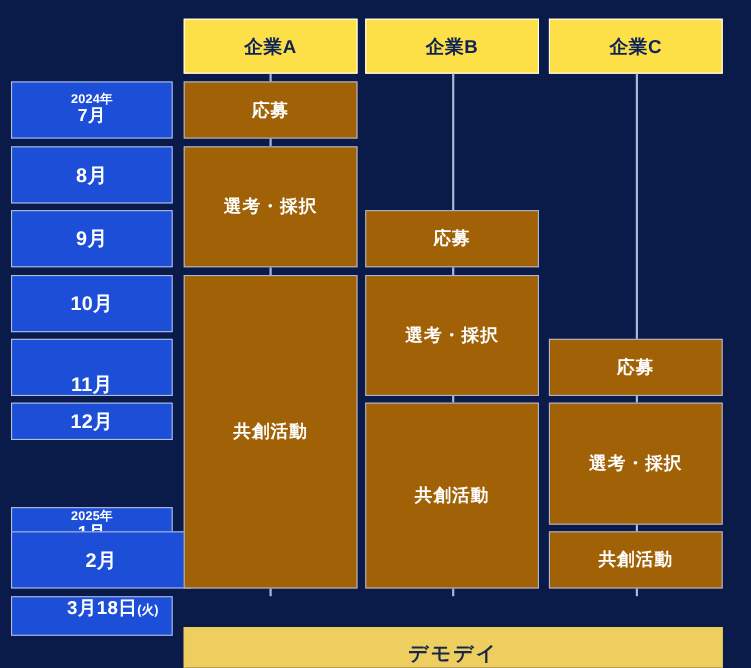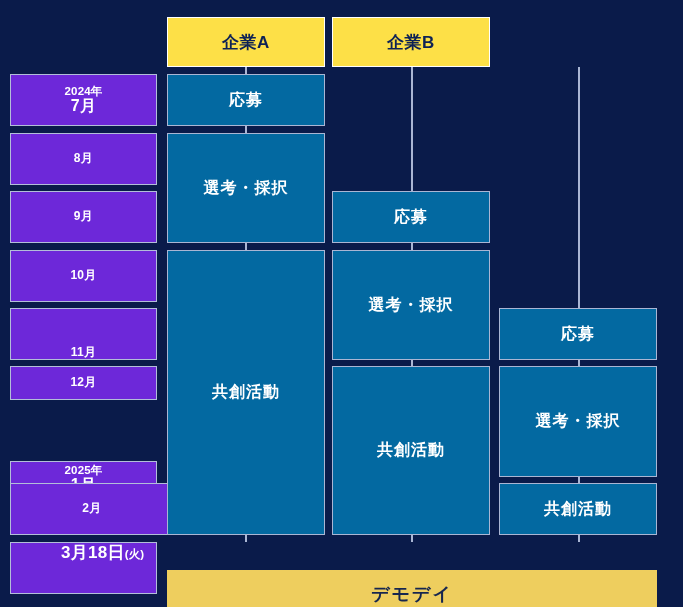--- a/index.html
+++ b/index.html
@@ -36,47 +36,47 @@
     display: flex;
     align-items: center;
     justify-content: center;
     font-weight: bold;
     font-size: 17px;
     letter-spacing: 0.5px;
   }
 
   
   .month-cell {
-    background: #6d28d9;
+    background: #1d4ed8;
     border: 1.5px solid #b3bed9;
     color: #ffffff;
     display: flex;
     flex-direction: column;
     align-items: center;
     justify-content: center;
     font-weight: bold;
     line-height: 1.12;
   }
   .month-year {
     font-size: 11.5px;
     font-weight: bold;
     letter-spacing: 0.2px;
   }
   .month-main {
     font-size: 16px;
     font-weight: bold;
     letter-spacing: 0.3px;
   }
-  .month-cell.single .month-main { font-size: 12px; }
+  .month-cell.single .month-main { font-size: 18px; }
   .date-cell .month-main { font-size: 17px; }
   .date-dow { font-size: 11.5px; font-weight: bold; }
 
   
   .phase-box {
-    background: #0369a1;
+    background: #a16207;
     border: 1.5px solid #aab6d4;
     color: #ffffff;
     display: flex;
     align-items: center;
     justify-content: center;
     font-weight: bold;
     font-size: 16px;
     letter-spacing: 1px;
     text-align: center;
   }
@@ -102,20 +102,21 @@
 </style>
 </head>
 <body>
 
 <div id="chart-root">
 
   <div class="abs company-header" style="left:167px; top:17px; width:158px; height:50px;">企業A</div>
 
   <div class="abs company-header" style="left:332px; top:17px; width:158px; height:50px;text-align:center;">企業B</div>
 
+  <div class="abs company-header" style="left:499px; top:17px; width:158px; height:50px;">企業C</div>
 
   <div class="abs month-cell" style="left:10px; top:74px; width:147px; height:52px;">
     <span class="month-year">2024年</span>
     <span class="month-main">7月</span>
   </div>
 
   <div class="abs month-cell single" style="left:10px; top:133px; width:147px; height:52px;">
     <span class="month-main">8月</span>
   </div>
 
@@ -137,21 +138,21 @@
 
   <div class="abs month-cell" style="left:10px; top:425px; width:147px; height:36px;margin-top:36px;">
     <span class="month-year">2025年</span>
     <span class="month-main">1月</span>
   </div>
 
   <div class="abs month-cell single" style="left:10px; top:483px; width:164px; height:52px;">
     <span class="month-main">2月</span>
   </div>
 
-  <div class="abs month-cell date-cell" style="left:10px; top:542px; width:147px; height:52px; flex-direction:row; align-items:baseline;padding-left:38px;">
+  <div class="abs month-cell date-cell" style="left:10px; top:542px; width:147px; height:36px; flex-direction:row; align-items:baseline;padding-left:38px;">
     <span class="month-main">3月18日</span>
     <span class="date-dow">(火)</span>
   </div>
 
   <div class="abs connector" style="left:245px; top:67px; height:8px;"></div>
 
   <div class="abs phase-box" style="left:167px; top:74px; width:158px; height:52px;">応募</div>
 
   <div class="abs connector" style="left:245px; top:126px; height:7px;"></div>
 

